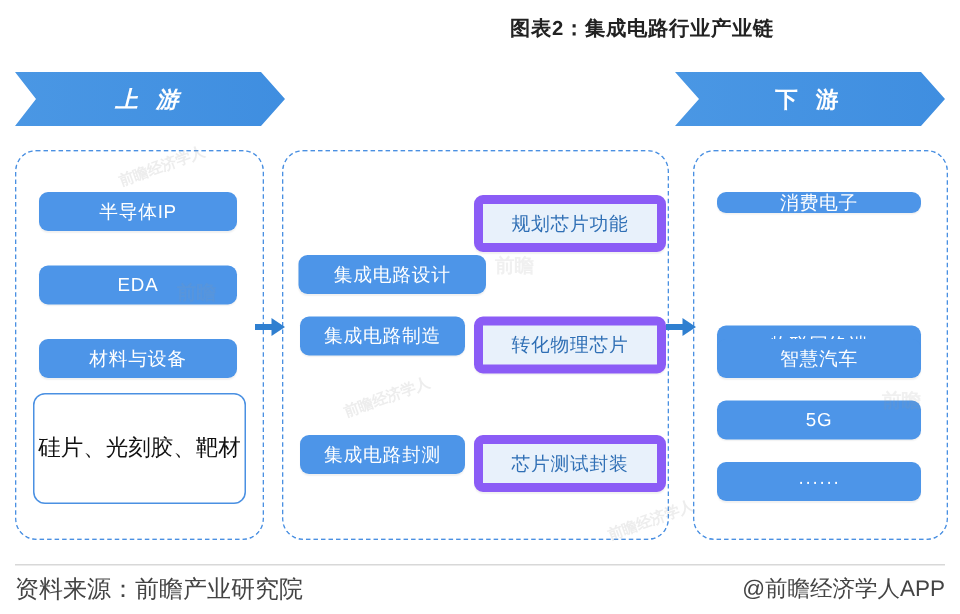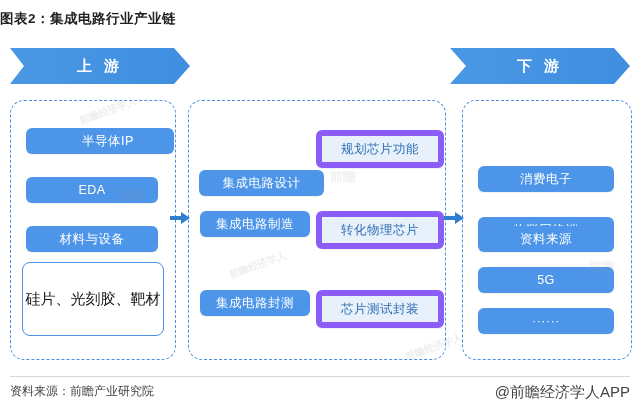--- a/index.html
+++ b/index.html
@@ -6,40 +6,41 @@
   body{
     width:640px;height:409px;
     background:#ffffff;
     font-family:"Liberation Sans","DejaVu Sans",sans-serif;
     position:relative;
     overflow:hidden;
   }
   
   .title{
     position:absolute;top:10px;left:0;width:516px;
-    text-align:left;
+    text-align:right;
     font-size:13.5px;font-weight:bold;color:#222;
     letter-spacing:0.5px;
   }
   
   .band{
     position:absolute;top:48px;left:10px;width:620px;height:36px;
   }
   .chev{
     position:absolute;top:0;height:36px;
     background:#3f8fe0;
     color:#fff;
     font-size:15px;font-weight:bold;
     letter-spacing:4px;
     display:flex;align-items:center;justify-content:center;
   }
   .chev.up{
     left:0;width:180px;
     background:linear-gradient(90deg,#4a97e4,#3f8ee0);
     clip-path:polygon(0 0, 164px 0, 180px 50%, 164px 100%, 0 100%, 14px 50%);
+    font-style:italic;
   }
   .chev.mid{
     left:176px;width:268px;
     background:linear-gradient(90deg,#4a97e4,#3f8ee0);
     clip-path:polygon(0 0, 252px 0, 268px 50%, 252px 100%, 0 100%, 16px 50%);
   }
   .chev.down{
     left:440px;width:180px;
     background:linear-gradient(90deg,#4a97e4,#3f8ee0);
     clip-path:polygon(0 0, 164px 0, 180px 50%, 164px 100%, 0 100%, 16px 50%);
@@ -65,39 +66,39 @@
     display:flex;align-items:center;justify-content:center;
     letter-spacing:0.5px;
     box-shadow:0 1px 1px rgba(0,0,0,0.06);
   }
   .pill.light{
     background:#e8f1fb;
     color:#2f6fb5;
     border:6px solid #8b5cf6;
   }
   
-  .u1{left:26px;top:128px;width:132px;height:26px;padding-left:16px;}
+  .u1{left:26px;top:128px;width:132px;height:26px;}
   .u2{left:26px;top:177px;width:132px;height:26px;}
   .u3{left:26px;top:226px;width:132px;height:26px;text-align:center;}
   .ubox{
     position:absolute;left:22px;top:262px;width:140px;height:72px;
     border:1.6px solid #4a90e2;border-radius:8px;background:#fff;
     display:flex;align-items:center;justify-content:center;
     text-align:right;font-size:15px;color:#111;line-height:1.5;
     font-weight:normal;
   }
   
   .m1{left:199px;top:130px;width:125px;height:26px;margin-top:40px;}
   .m2{left:200px;top:211px;width:110px;height:26px;}
   .m3{left:200px;top:290px;width:110px;height:26px;}
   .m1b{left:316px;top:130px;width:116px;height:26px;}
   .m2b{left:316px;top:211px;width:116px;height:26px;}
   .m3b{left:316px;top:290px;width:116px;height:26px;}
   
-  .d1{left:478px;top:128px;width:136px;height:26px;margin-top:38px;}
+  .d1{left:478px;top:128px;width:136px;height:14px;}
   .d2{left:478px;top:177px;width:136px;height:26px;margin-top:40px;}
   .d3{left:478px;top:226px;width:136px;height:26px;}
   .d4{left:478px;top:267px;width:136px;height:26px;}
   .d5{left:478px;top:308px;width:136px;height:26px;}
 
   
   .conn{
     position:absolute;height:10px;width:20px;
   }
   .conn svg{display:block;}
@@ -119,21 +120,21 @@
     color:rgba(150,150,150,0.14);
     font-size:13px;font-weight:bold;
     pointer-events:none;
   }
   
   .footer-line{
     position:absolute;left:10px;top:376px;width:620px;height:1px;background:#d8d8d8;
   }
   .src{
     position:absolute;left:10px;top:383px;
-    font-size:12px;color:#444;
+    font-size:16px;color:#444;
   }
   .brand{
     position:absolute;right:10px;top:383px;
     font-size:15px;color:#444;
   }
 </style>
 </head>
 <body>
 
 <div class="title">图表2：集成电路行业产业链</div>
@@ -154,21 +155,21 @@
 
 <div class="pill m1">集成电路设计</div>
 <div class="pill light m1b">规划芯片功能</div>
 <div class="pill m2">集成电路制造</div>
 <div class="pill light m2b">转化物理芯片</div>
 <div class="pill m3">集成电路封测</div>
 <div class="pill light m3b">芯片测试封装</div>
 
 <div class="pill d1">消费电子</div>
 <div class="pill d2">物联网终端</div>
-<div class="pill d3">资料来源</div>
+<div class="pill d3">智慧汽车</div>
 <div class="pill d4">5G</div>
 <div class="pill d5">······</div>
 
 <div class="conn c-left">
   <svg width="20" height="12" viewBox="0 0 20 12">
       <path d="M0 4 h11 v-4 l9 6 -9 6 v-4 h-11 z" fill="#2f7fd0"></path>
     </svg>
 </div>
 <div class="conn c-right">
   <svg width="20" height="12" viewBox="0 0 20 12">

